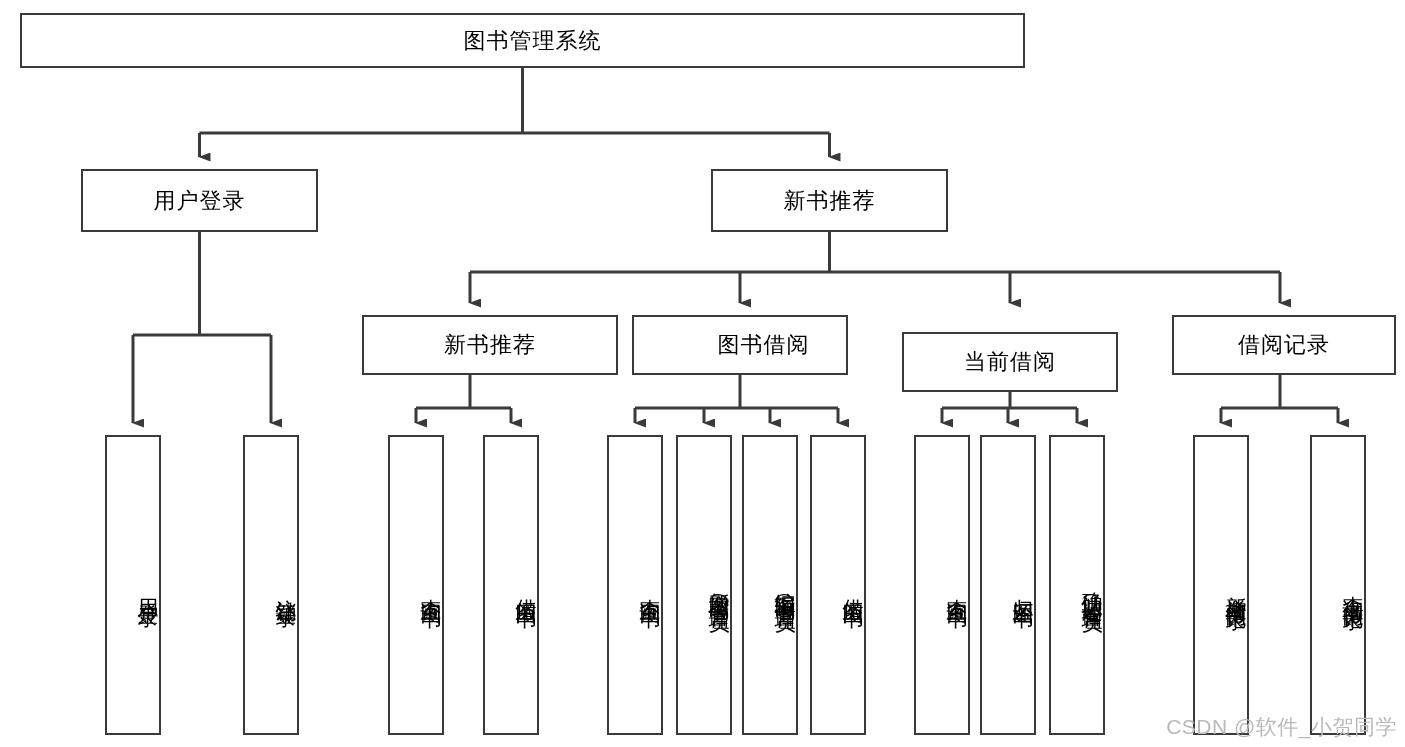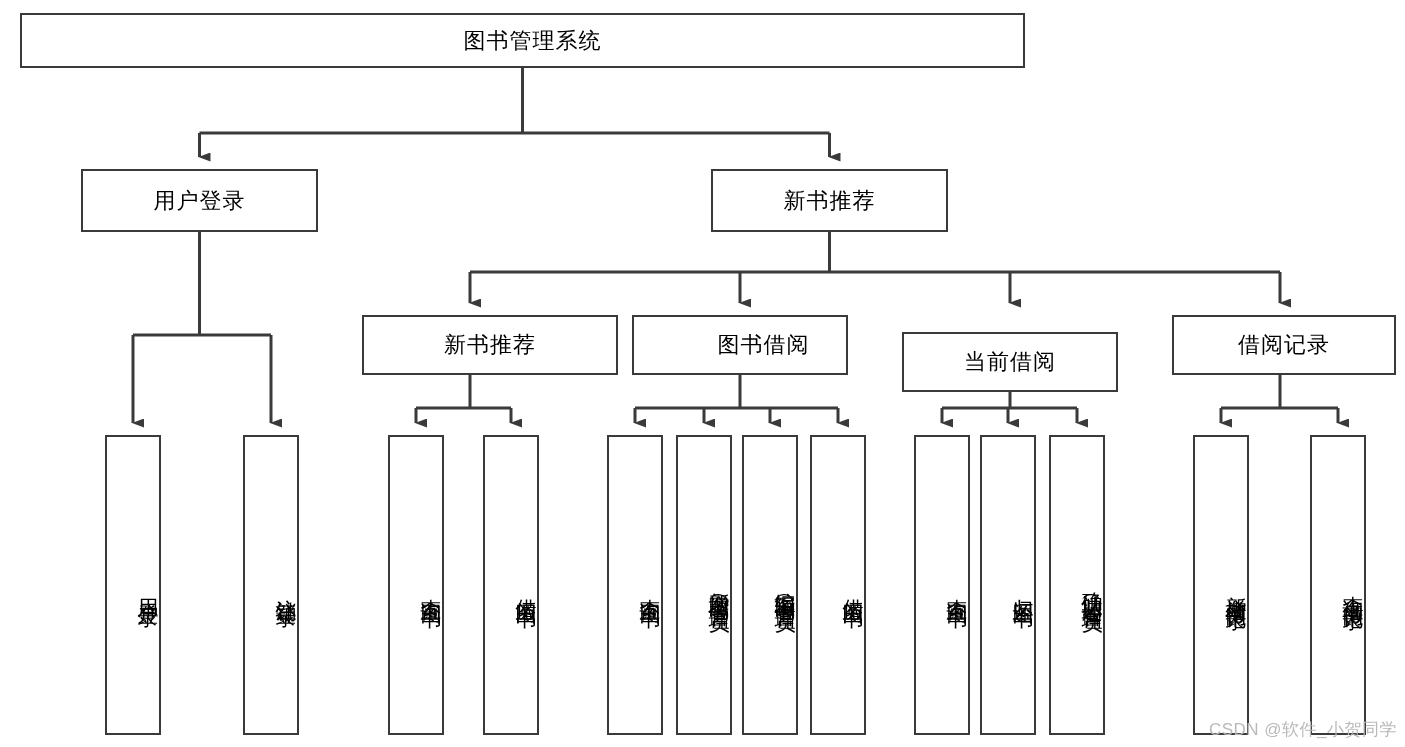--- a/index.html
+++ b/index.html
@@ -48,21 +48,21 @@
     line-height: 1;
     white-space: nowrap;
     align-items: flex-start;
     justify-content: center;
     padding-top: 6px;
   }
   .watermark {
     position: absolute;
     right: 8px;
     bottom: 6px;
-    font-size: 17px;
+    font-size: 21px;
     color: #b9b9b9;
     z-index: 5;
     white-space: nowrap;
     letter-spacing: 0.5px;
   }
 </style>
 </head>
 <body>
 
 <div id="canvas">

